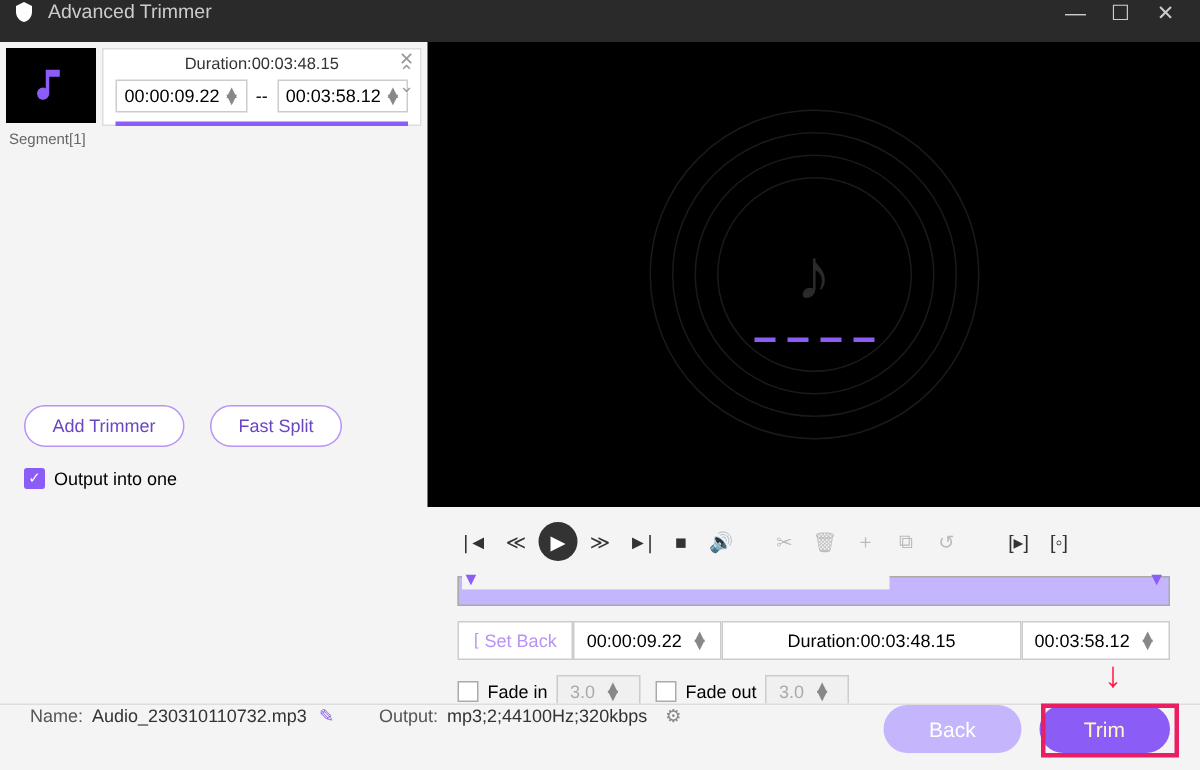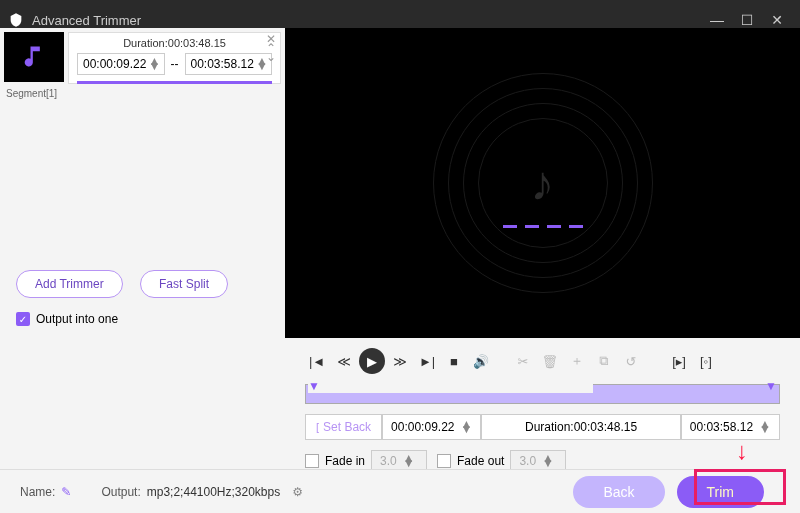--- a/index.html
+++ b/index.html
@@ -1,17 +1,17 @@
 <!DOCTYPE html>
 <html><head>
 <meta charset="utf-8">
 <style>
 *{margin:0;padding:0;box-sizing:border-box;font-family:Arial,sans-serif;font-size:12px}
 body{width:800px;height:513px;background:#f4f4f4;overflow:hidden;position:relative}
-.titlebar{height:28px;background:#2a2a2a;display:flex;align-items:flex-end;padding:0 8px;color:#ccc}
+.titlebar{height:28px;background:#2a2a2a;display:flex;align-items:flex-start;padding:0 8px;color:#ccc}
 .titlebar .logo{width:16px;height:16px;margin-right:8px;color:#fff}
 .titlebar .title{flex:1;font-size:13px}
 .titlebar .winbtn{width:30px;text-align:center;color:#ccc;font-size:14px;cursor:pointer}
 .main{display:flex;height:310px}
 .left{width:285px;display:flex;flex-direction:column;background:#f4f4f4}
 .segrow{display:flex;height:60px}
 .thumb{width:60px;height:50px;background:#000;margin:4px;display:flex;align-items:center;justify-content:center}
 .thumb svg{width:28px;height:28px}
 .seginfo{flex:1;background:#fff;border:1px solid #ddd;margin:4px 4px 4px 0;padding:4px 8px;position:relative}
 .seginfo .dur{text-align:center;font-size:11px;color:#333;margin-bottom:4px}
@@ -44,21 +44,21 @@
 .timeline .handle.left{left:2px}.timeline .handle.right{right:2px}
 .setrow{display:flex;gap:0;margin-bottom:10px}
 .setbtn{border:1px solid #ccc;background:#fff;color:#b794f4;padding:5px 10px;font-size:11px;display:flex;align-items:center;gap:4px}
 .setfield{border:1px solid #ccc;background:#fff;padding:5px 8px;font-size:11px;display:flex;align-items:center;flex:0 0 auto}
 .setfield.grow{flex:1;justify-content:center}
 .mstep{font-size:7px;color:#888;line-height:5px;margin-left:6px;display:flex;flex-direction:column}
 .faderow{display:flex;align-items:center;gap:10px}
 .fadegrp{display:flex;align-items:center;gap:6px}
 .cbox{width:14px;height:14px;border:1px solid #aaa;background:#fff}
 .fadein{border:1px solid #ccc;background:#f0f0f0;padding:3px 8px;font-size:11px;color:#aaa;display:flex;align-items:center;width:56px}
-.footer{position:absolute;bottom:0;left:0;right:16px;height:44px;border-top:1px solid #ddd;display:flex;align-items:center;padding:0 20px;background:#f4f4f4}
+.footer{position:absolute;bottom:0;left:0;right:0;height:44px;border-top:1px solid #ddd;display:flex;align-items:flex-start;padding:0 20px;background:#f4f4f4}
 .footer .lbl{color:#555;margin-right:6px}
 .footer .val{color:#333;margin-right:8px}
 .pencil{color:#8b5cf6;margin-right:30px;cursor:pointer}
 .gear{color:#888;margin-left:4px;cursor:pointer}
 .actbtn{margin-left:12px;border:none;border-radius:16px;padding:8px 30px;font-size:14px;cursor:pointer}
 .actbtn.back{background:#c4b5fd;color:#fff}
 .actbtn.trim{background:#8b5cf6;color:#fef9c3}
 .highlight{position:absolute;right:14px;bottom:8px;width:92px;height:36px;border:3px solid #e91e63;pointer-events:none}
 .arrow{position:absolute;right:52px;bottom:48px;color:#ff1744;font-size:24px;pointer-events:none}
 </style>
@@ -201,20 +201,21 @@
             <span>▲</span>
             <span>▼</span>
           </span>
         </div>
     </div>
   </div>
 </div>
 
 <div class="footer">
   <span class="lbl">Name:</span>
+  <span class="val">Audio_230310110732.mp3</span>
   <span class="pencil">✎</span>
   <span class="lbl">Output:</span>
   <span class="val">mp3;2;44100Hz;320kbps</span>
   <span class="gear">⚙</span>
   <span style="flex:1"></span>
   <button class="actbtn back">Back</button>
   <button class="actbtn trim">Trim</button>
 </div>
 
 <div class="arrow">↓</div>

